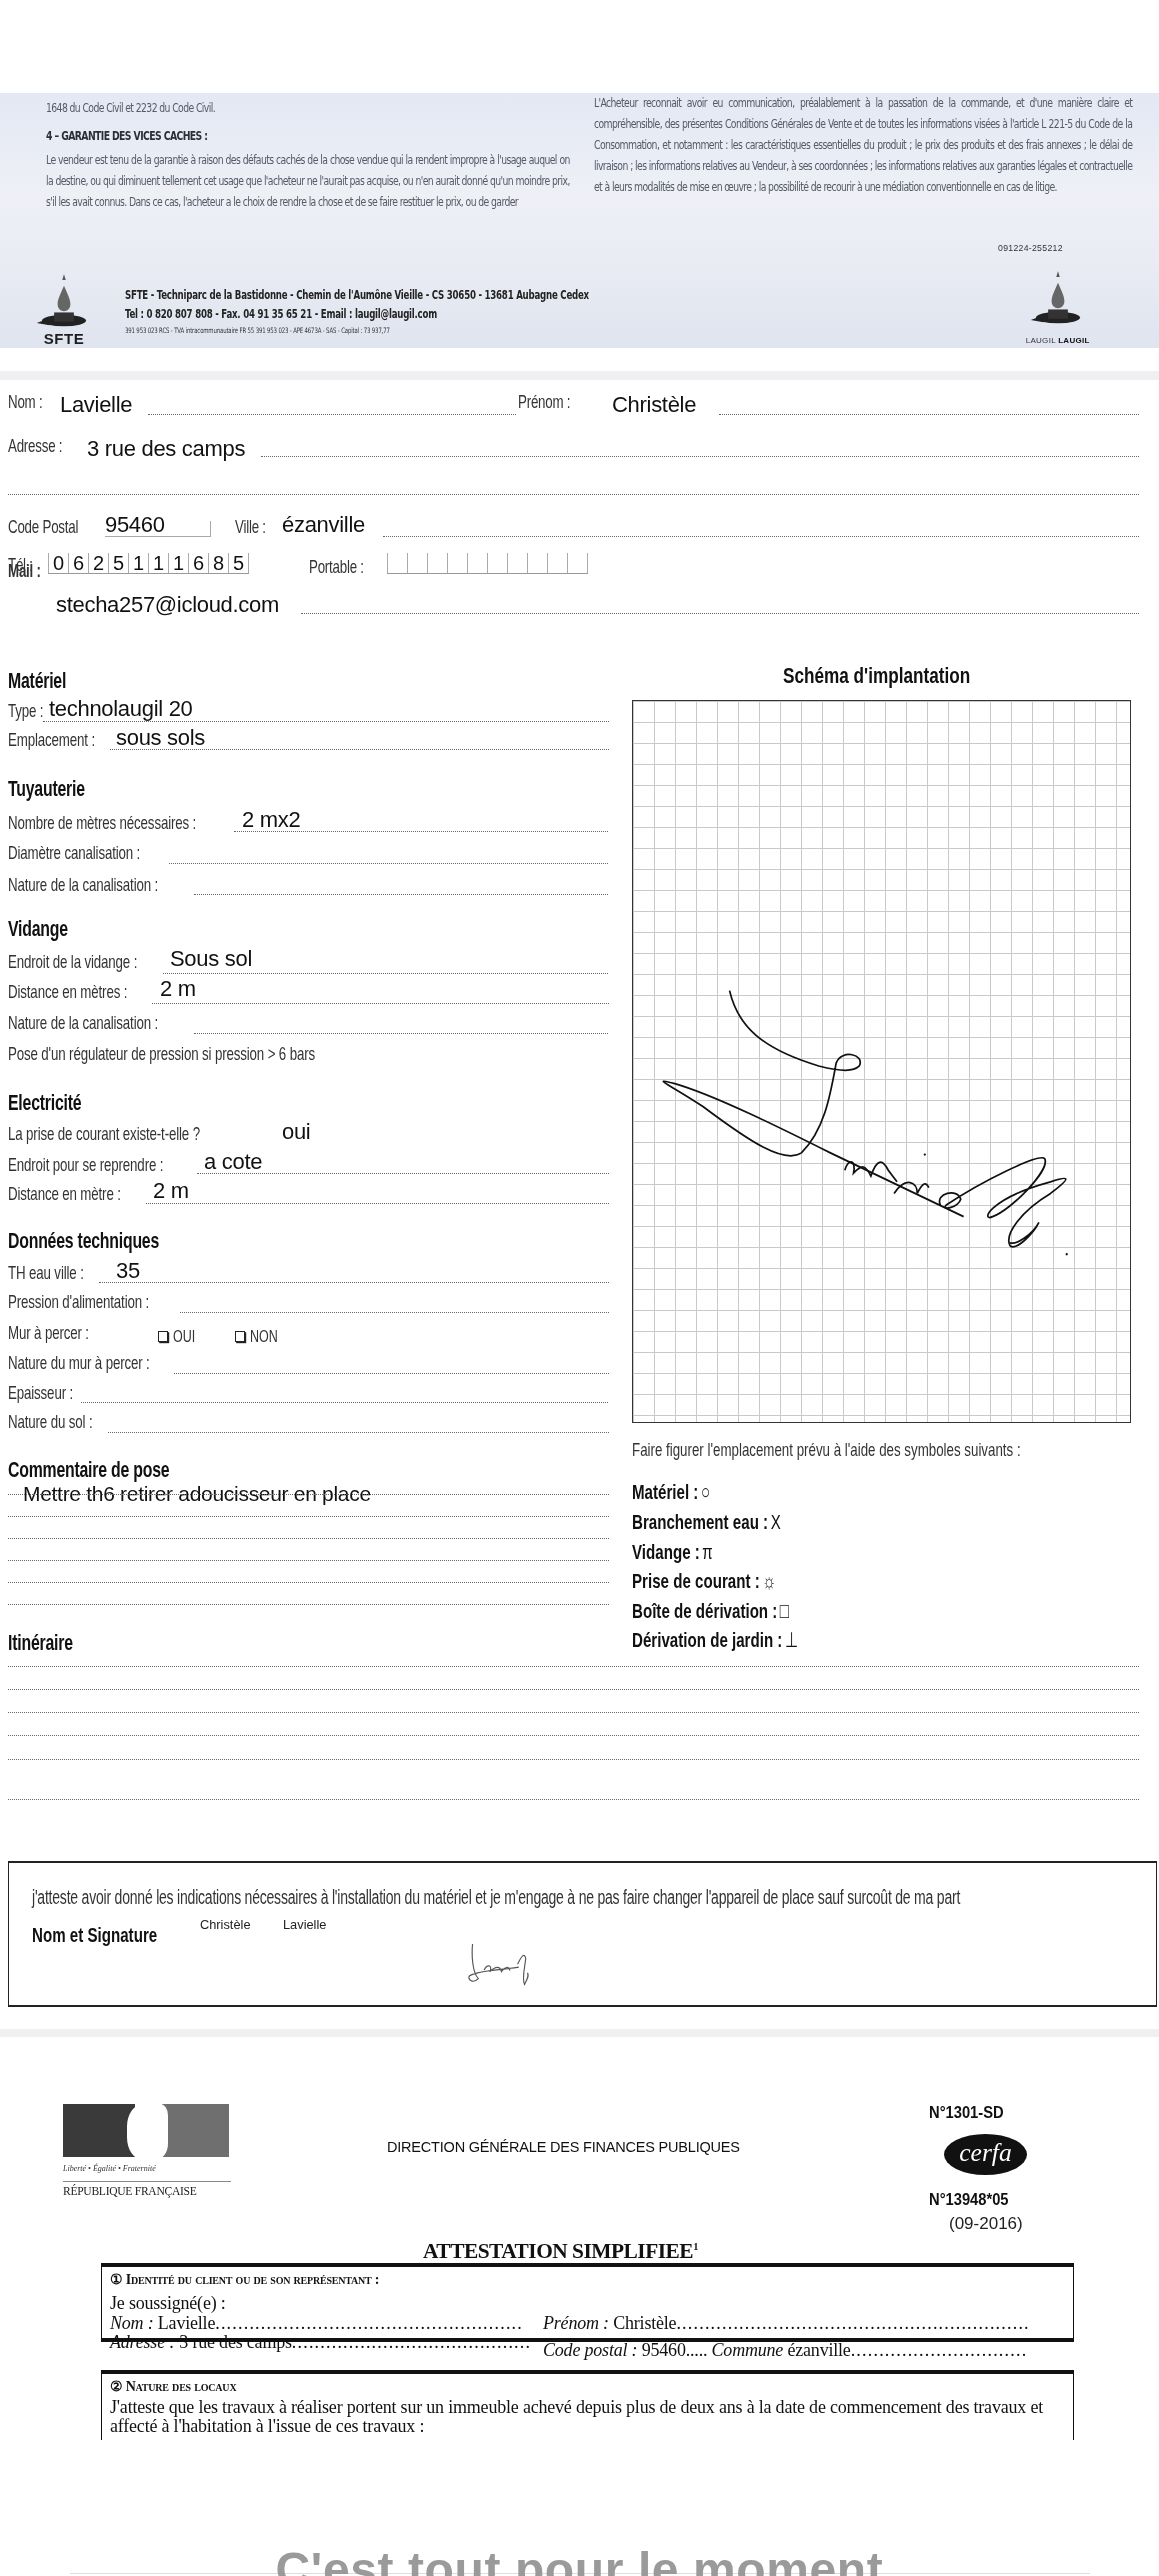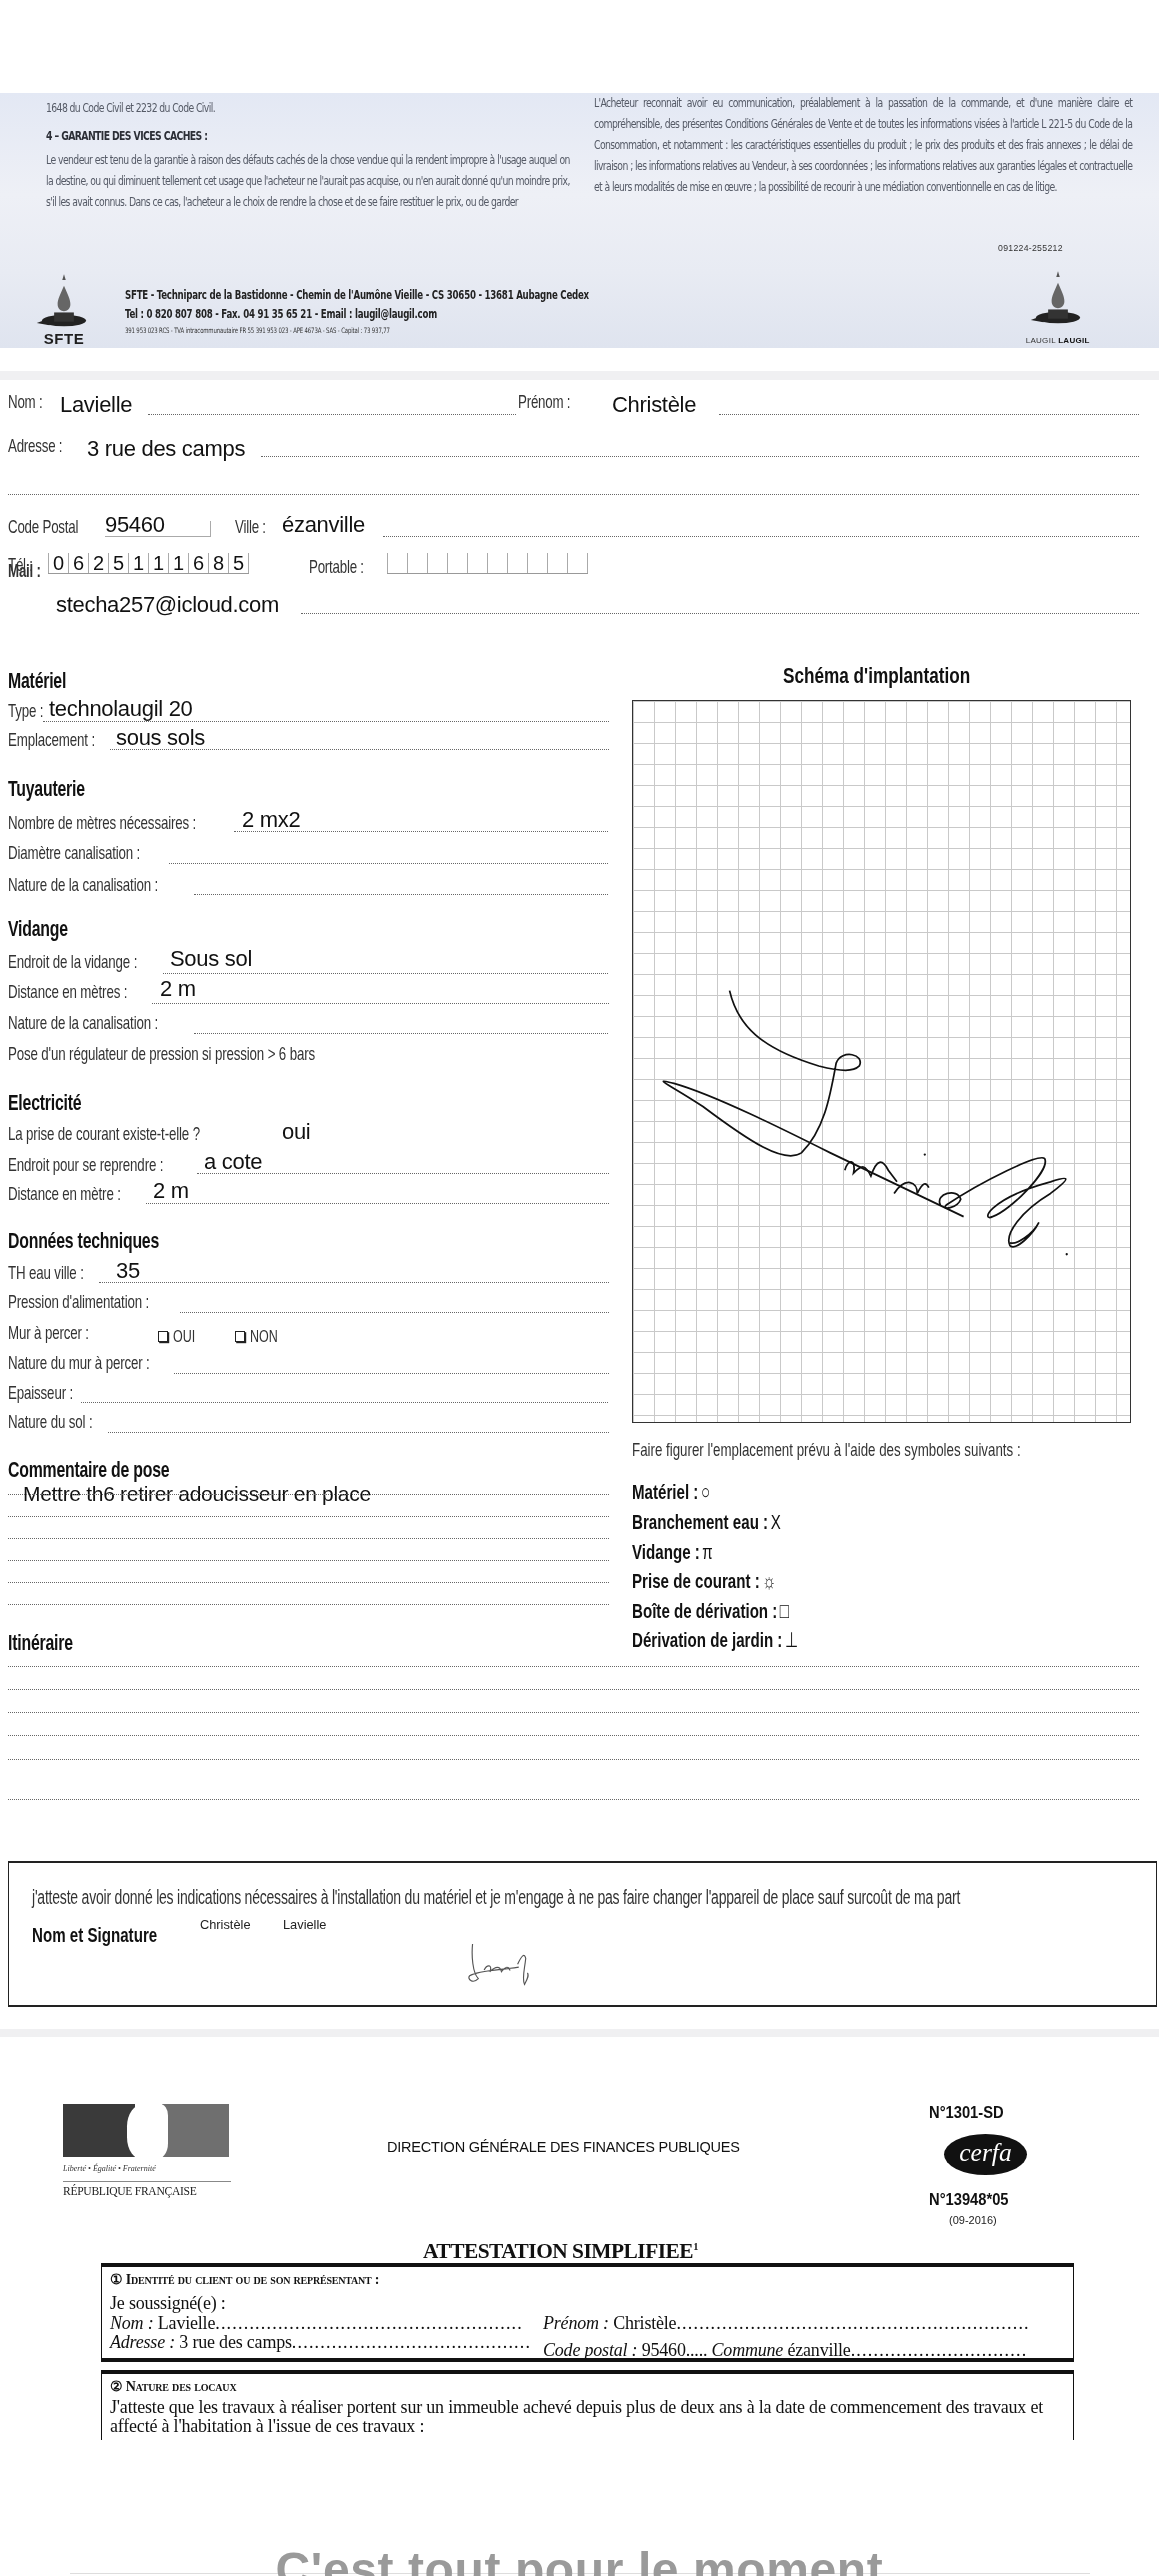--- a/index.html
+++ b/index.html
@@ -67,21 +67,21 @@
   .rf-logo .block-r { position: absolute; left: 99px; top: 0; width: 67px; height: 53px; background: #6f6f6f; }
   .rf-logo .face { position: absolute; left: 64px; top: 0; width: 41px; height: 56px; background: #fff; border-radius: 40% 20% 30% 40%; }
   .rf-logo .motto { position: absolute; left: 0; top: 60px; width: 168px; font-size: 8px; font-style: italic; color: #333; }
   .rf-logo .rule { position: absolute; left: 0; top: 77px; width: 168px; border-top: 1.7px solid #888; }
   .rf-logo .rep { position: absolute; left: 0; top: 81px; width: 168px; font-size: 11.6px; color: #222; letter-spacing: -0.3px; }
 
   #dgfp { position: absolute; left: 387px; top: 2139px; font-size: 14.5px; color: #111; letter-spacing: -0.2px; }
   #cerfa-num1 { position: absolute; left: 929px; top: 2104px; font-size: 16px; font-weight: bold; color: #111; transform: scaleX(0.92); transform-origin: left top; }
   #cerfa-logo { position: absolute; left: 944px; top: 2134px; width: 83px; height: 41px; background: #111; border-radius: 50%; color: #fff; font-style: italic; font-size: 25.5px; text-align: center; line-height: 37px; }
   #cerfa-num2 { position: absolute; left: 929px; top: 2191px; font-size: 16px; font-weight: bold; color: #111; transform: scaleX(0.92); transform-origin: left top; }
-  #cerfa-date { position: absolute; left: 949px; top: 2214px; font-size: 11px; color: #222; }
+  #cerfa-date { position: absolute; left: 949px; top: 2214px; font-size: 17px; color: #222; }
 
   #att-title { position: absolute; left: 423px; top: 2239px; font-size: 21.4px; font-weight: bold; color: #111; letter-spacing: -0.5px; }
   .cerfa-box { position: absolute; left: 101px; width: 973px; border: 1.7px solid #111; border-top-width: 4px; border-bottom-width: 4px; }
   .cerfa-box .hd { position: absolute; left: 8px; font-size: 14px; font-weight: bold; font-variant: small-caps; color: #111; letter-spacing: -0.2px; }
   .cerfa-box .tx { position: absolute; left: 8px; font-size: 18px; color: #111; white-space: nowrap; letter-spacing: -0.2px; }
   .cerfa-box .it { font-style: italic; }
 
   #end-msg { position: absolute; left: 0; top: 2542px; width: 1159px; text-align: center; font-size: 48px; font-weight: bold; color: #9a9a9a; letter-spacing: 0.6px; }
   #end-rule { position: absolute; left: 70px; top: 2573px; width: 1020px; border-top: 1.2px solid #ddd; }
 </style>
@@ -317,21 +317,21 @@
 <div id="dgfp">DIRECTION GÉNÉRALE DES FINANCES PUBLIQUES</div>
 <div id="cerfa-num1">N°1301-SD</div>
 <div id="cerfa-logo" class="serif">cerfa</div>
 <div id="cerfa-num2">N°13948*05</div>
 <div id="cerfa-date">(09-2016)</div>
 
 <div id="att-title" class="serif">
   <span>ATTESTATION SIMPLIFIEE</span><sup style="font-size:10.4px;">1</sup>
 </div>
 
-<div class="cerfa-box serif" style="top:2263px;height:99px;">
+<div class="cerfa-box serif" style="top:2263px;height:79px;">
   <div class="hd" style="top:3.5px;">① Identité du client ou de son représentant :</div>
   <div class="tx" style="top:25.5px;">Je soussigné(e) :</div>
   <div class="tx" style="top:46px;">
     <span class="it">Nom :</span>
     <span>Lavielle</span><span style="letter-spacing:1.2px;">......................................................</span>
   </div>
   <div class="tx" style="top:46px;left:441px;">
     <span class="it">Prénom :</span>
     <span>Christèle</span><span style="letter-spacing:1.2px;">..............................................................</span>
   </div>

